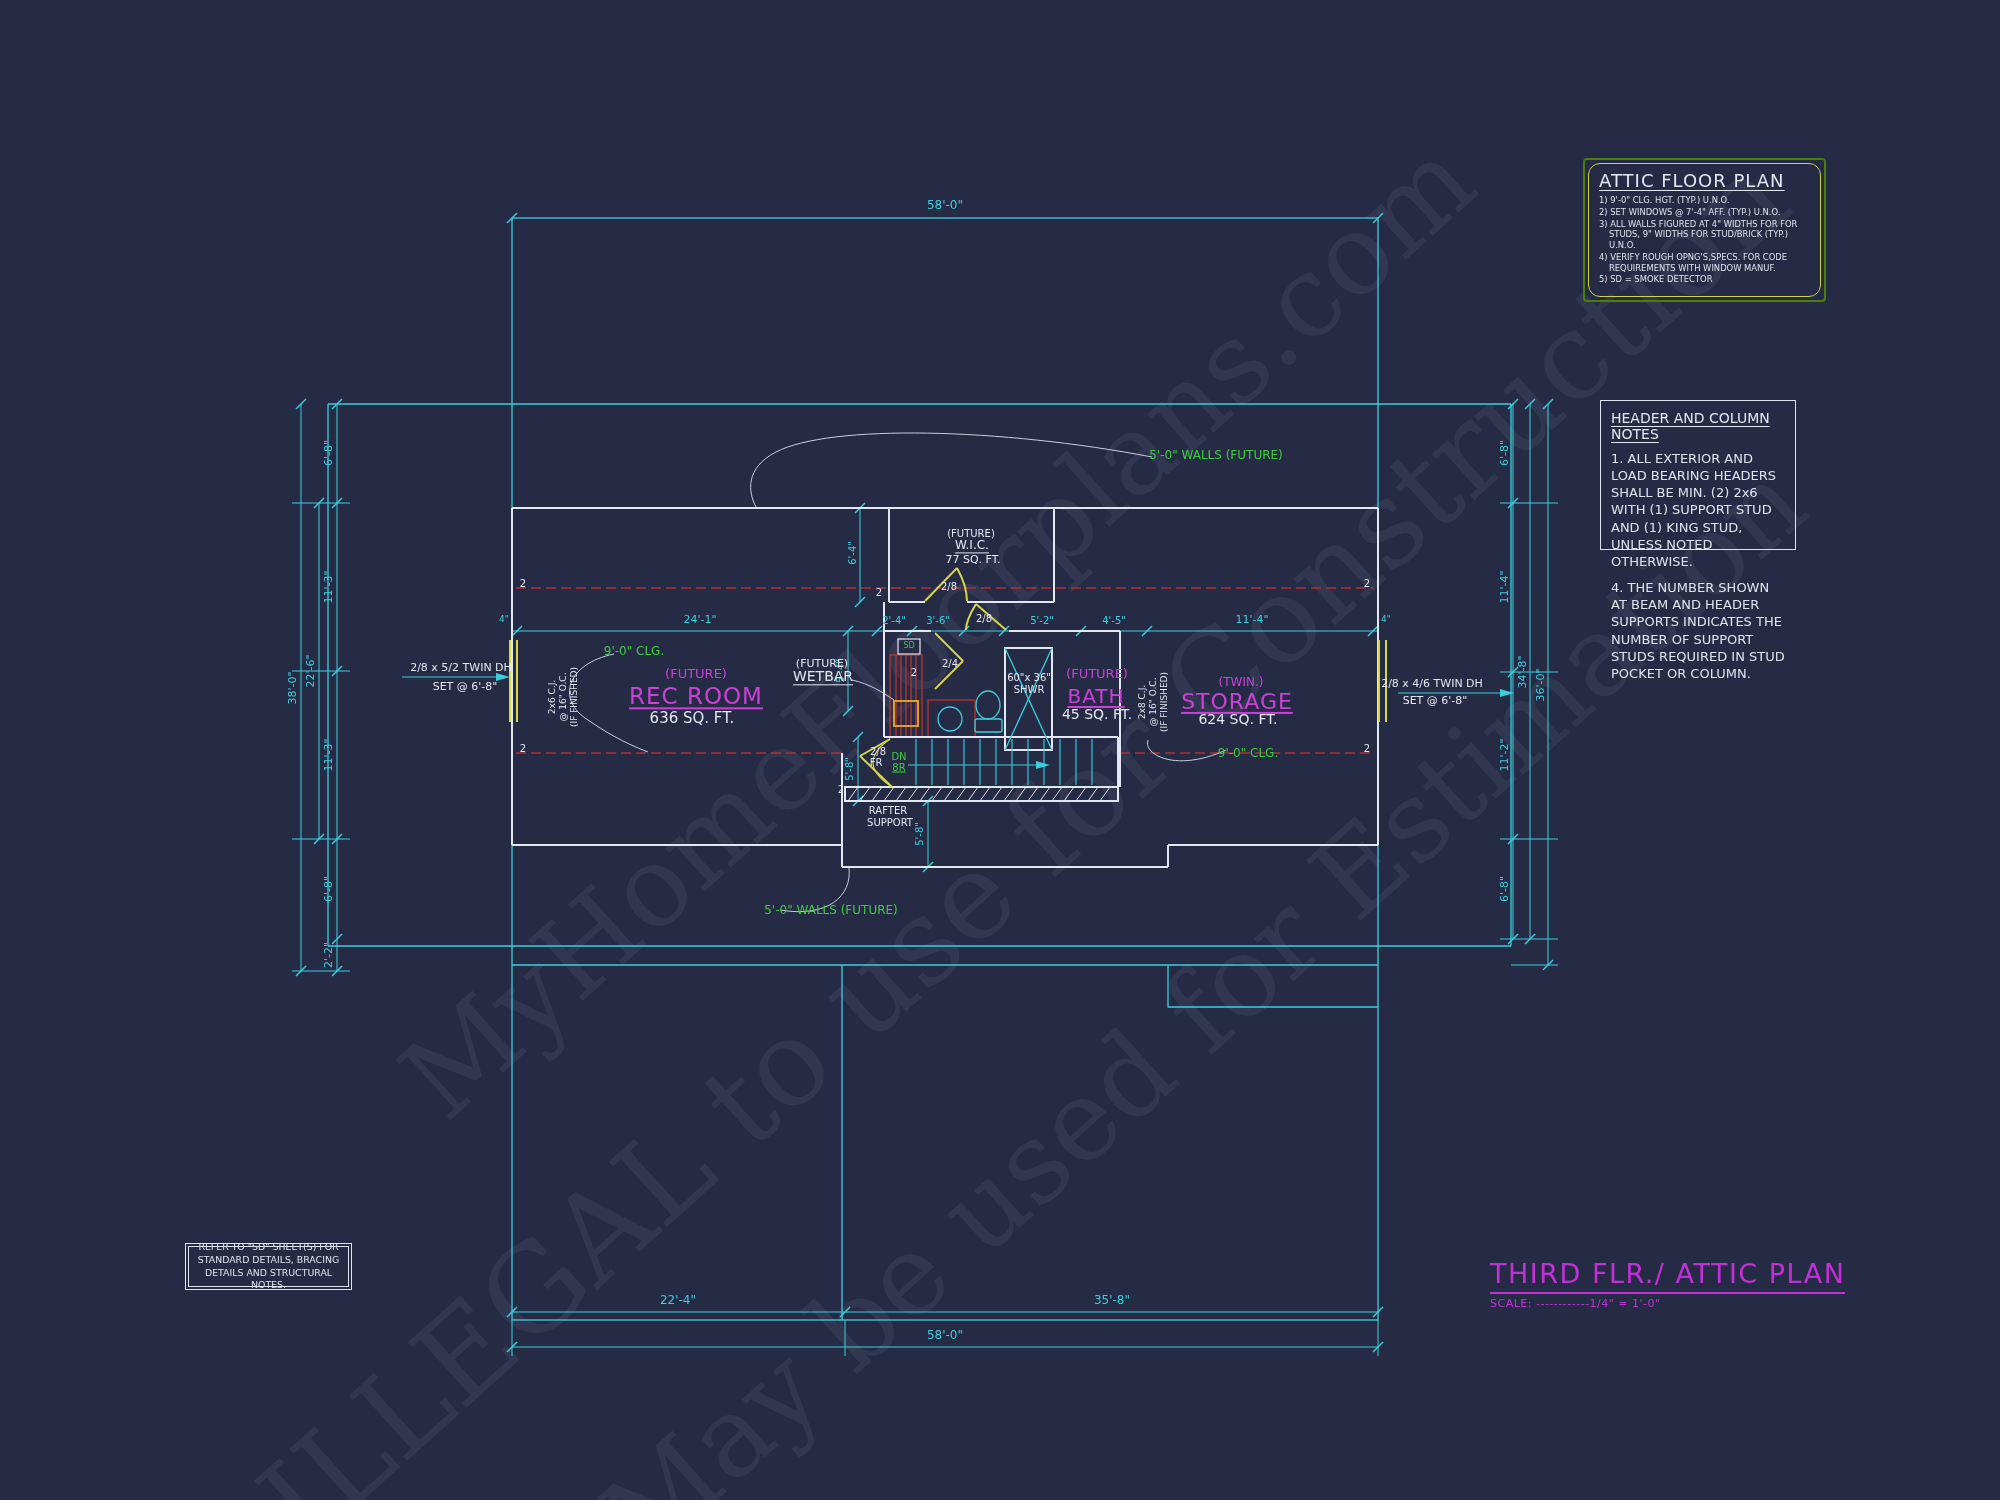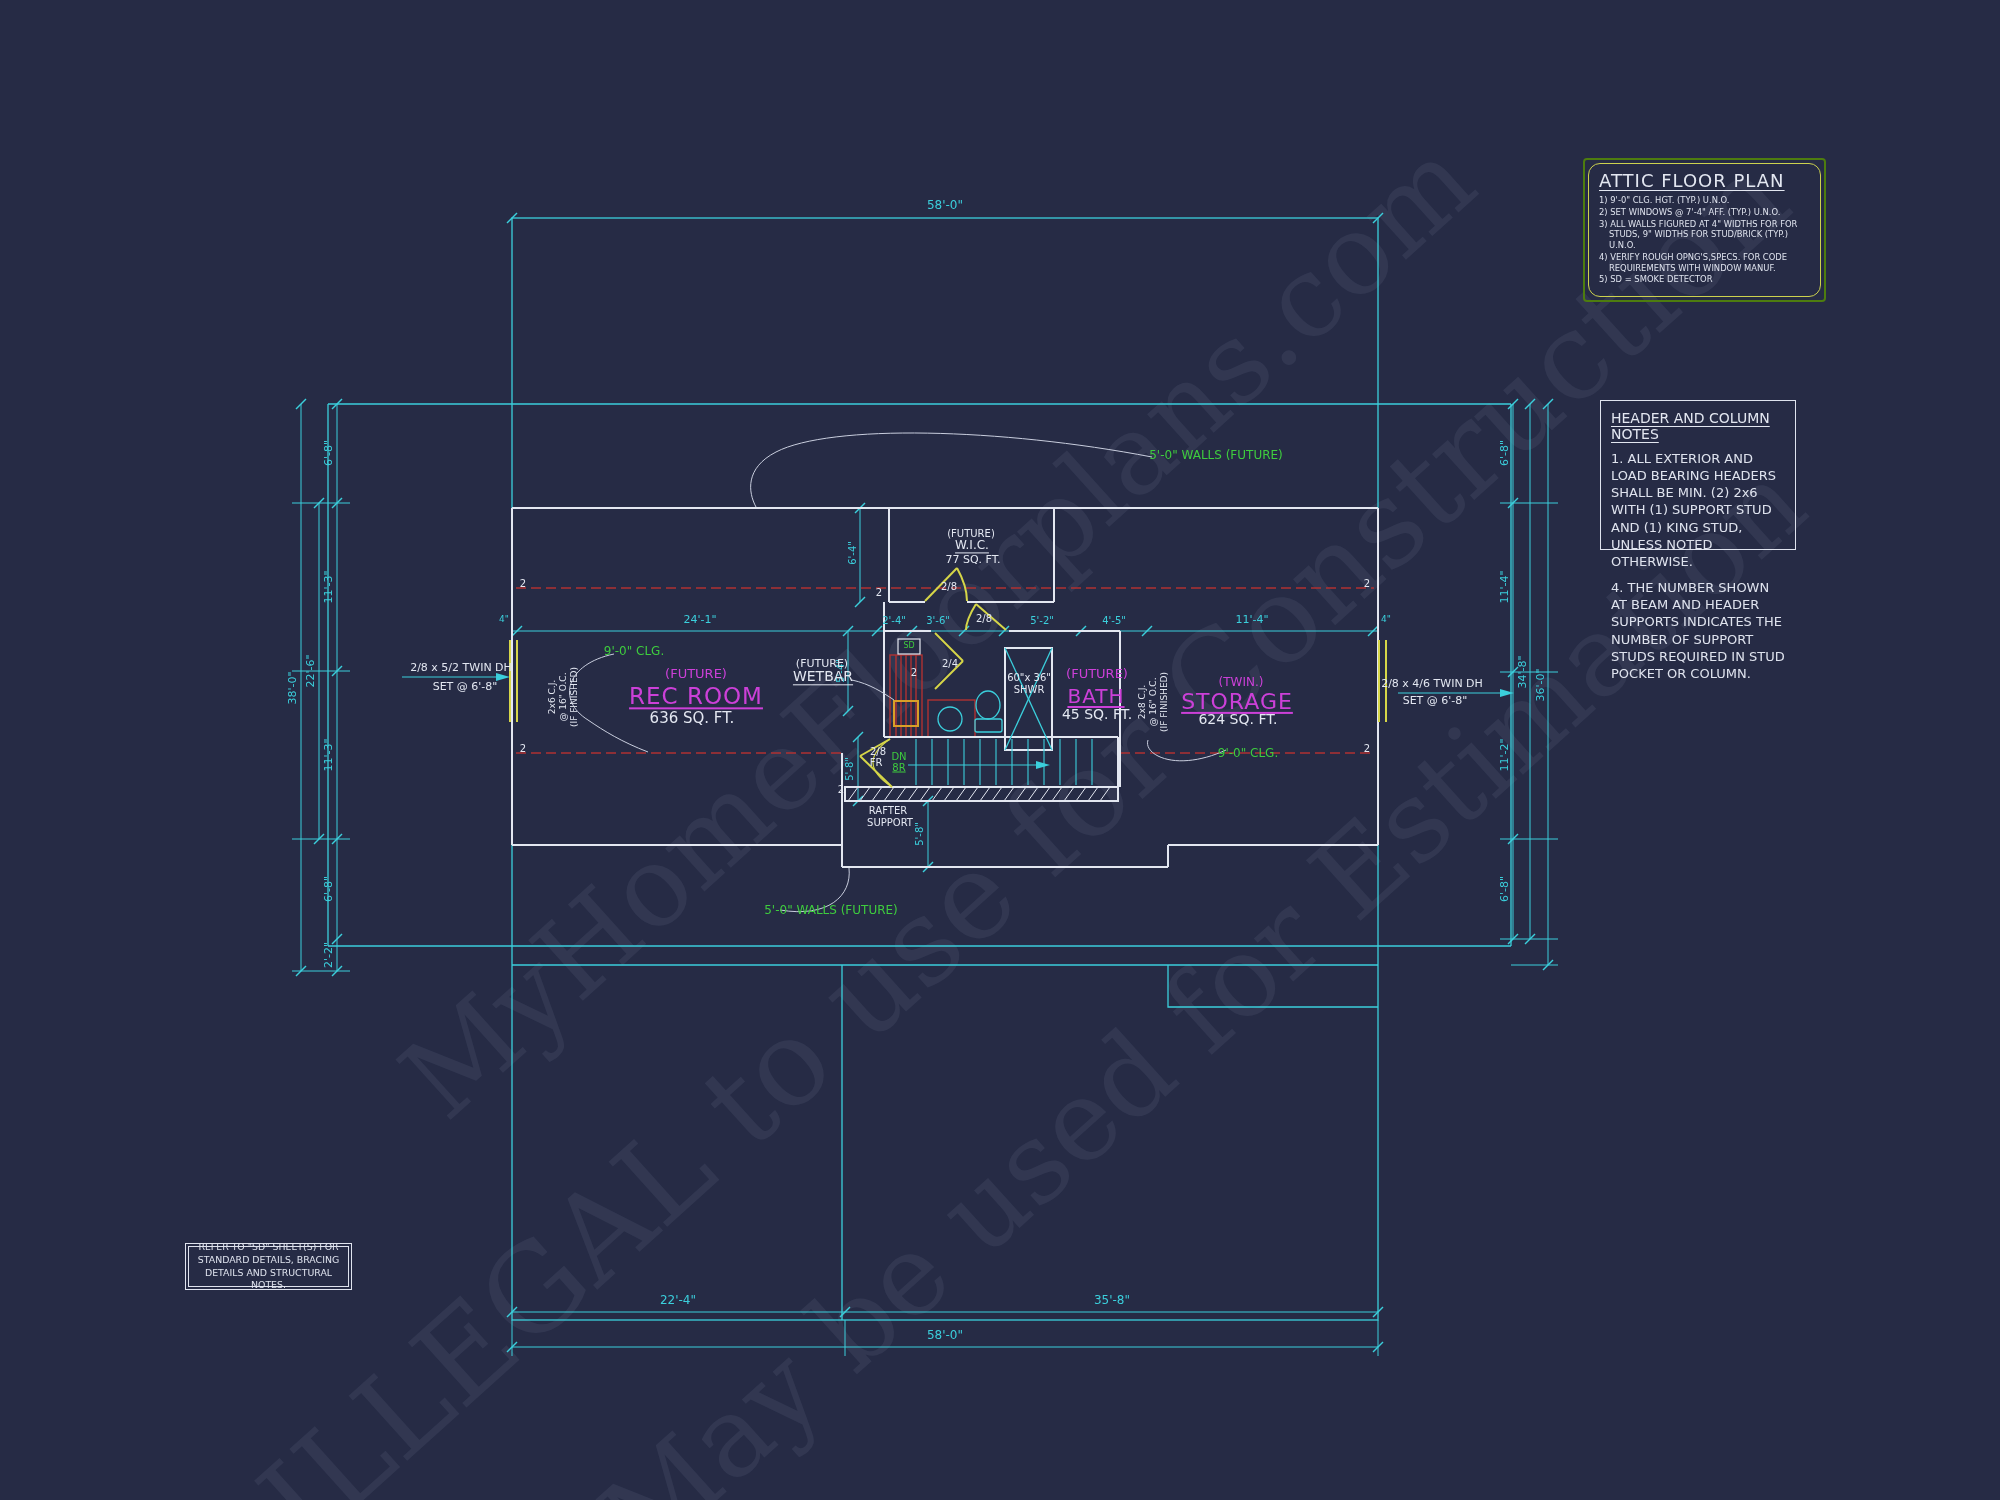--- a/index.html
+++ b/index.html
@@ -367,14 +367,18 @@
   <div class="header-box">
     <div class="hb-title">HEADER AND COLUMN NOTES</div>
     <div class="hb-p">1. ALL EXTERIOR AND LOAD BEARING HEADERS SHALL BE MIN. (2) 2x6 WITH (1) SUPPORT STUD AND (1) KING STUD, UNLESS NOTED OTHERWISE.</div>
     <div class="hb-p">4. THE NUMBER SHOWN AT BEAM AND HEADER SUPPORTS INDICATES THE NUMBER OF SUPPORT STUDS REQUIRED IN STUD POCKET OR COLUMN.</div>
   </div>
 
   <div class="ref-box">
     <div class="ref-inner">REFER TO "SD"  SHEET(S) FOR STANDARD DETAILS, BRACING DETAILS AND STRUCTURAL NOTES.</div>
   </div>
 
+  <div class="title-block">
+    <div class="tb-title">THIRD FLR./ ATTIC PLAN</div>
+    <div class="tb-scale">SCALE: ------------1/4" = 1'-0"</div>
+  </div>
 
 </div>
 
 </body></html>

